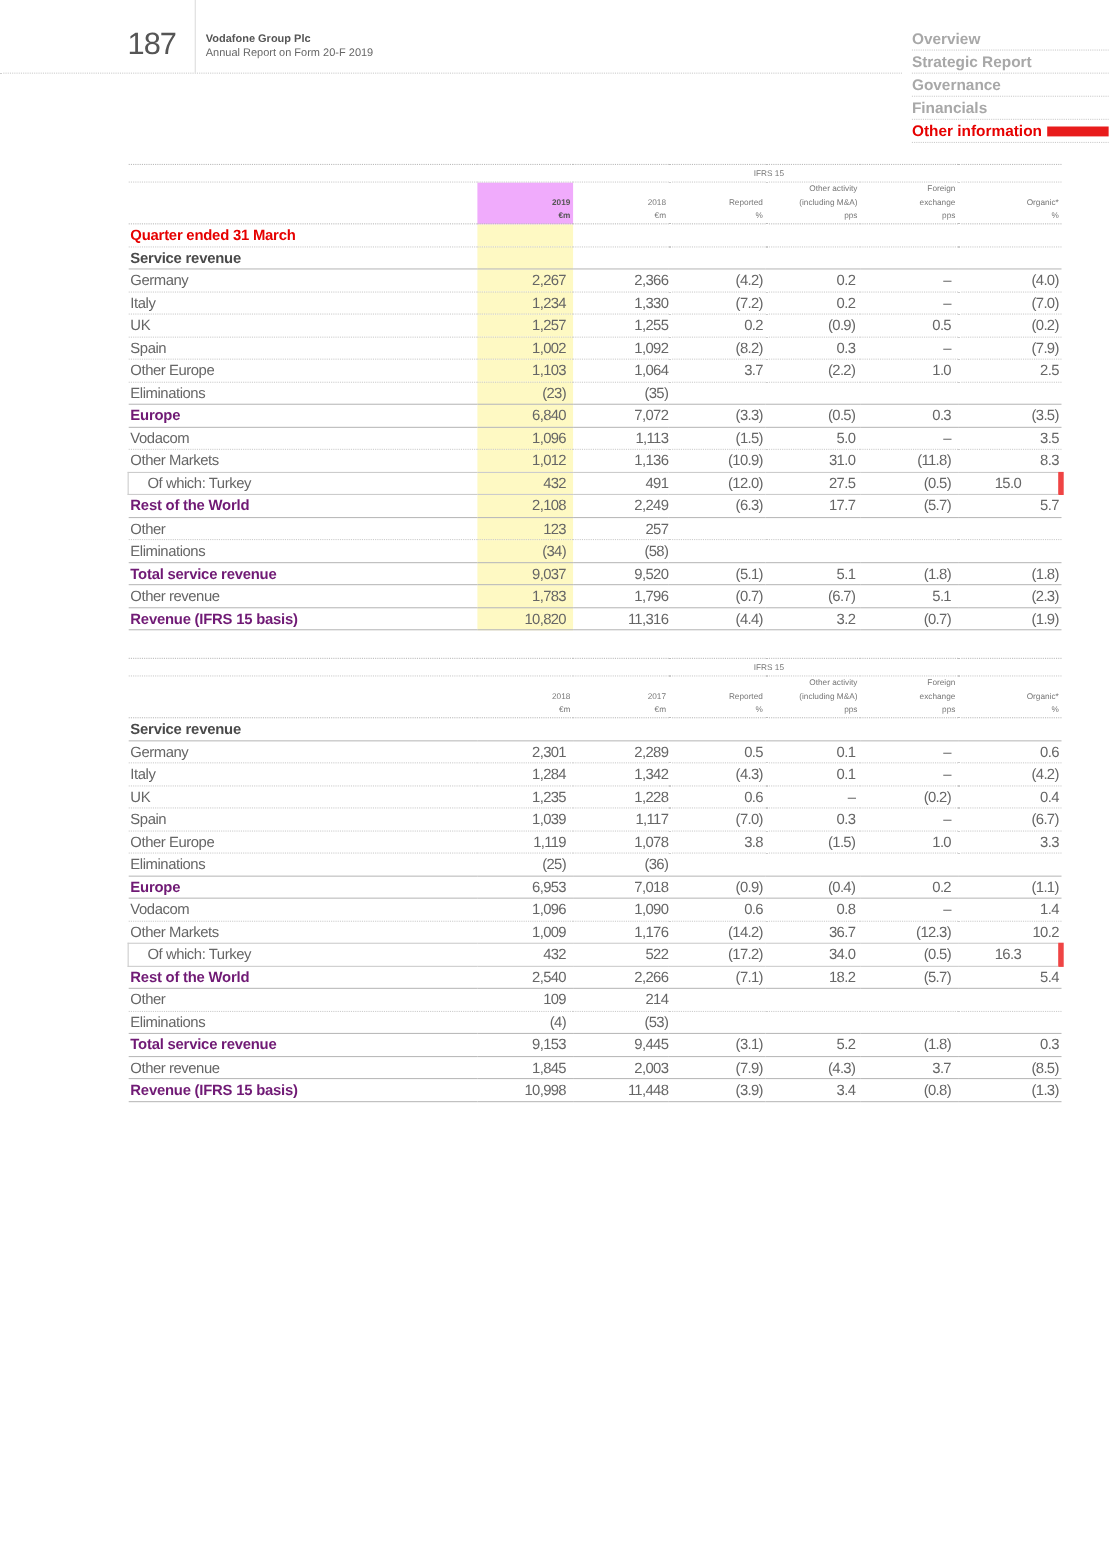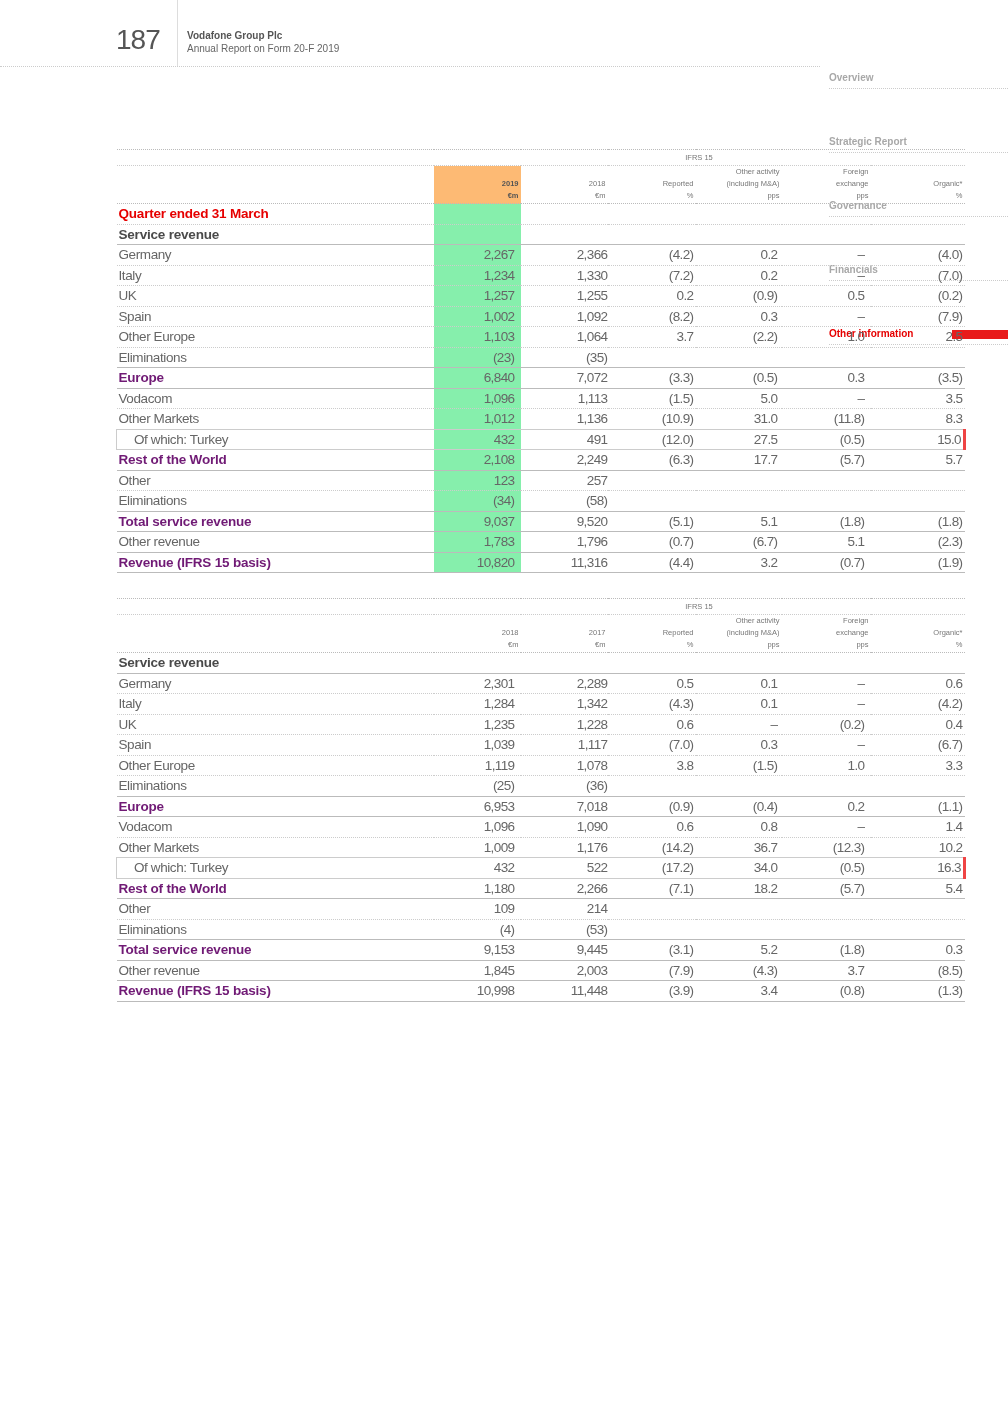--- a/index.html
+++ b/index.html
@@ -7,50 +7,50 @@
   body { position: relative; font-family: "Liberation Sans", sans-serif; color: #555; overflow: hidden; }
 
   
   .page-num { position: absolute; left: 116px; top: 24px; font-size: 28px; color: #555; font-weight: 300; letter-spacing: -1px; }
   .header-divider-v { position: absolute; left: 177px; top: 0; width: 1px; height: 66px; background: #ddd; }
   .company { position: absolute; left: 187px; top: 30px; font-size: 10px; font-weight: bold; color: #555; }
   .report { position: absolute; left: 187px; top: 43px; font-size: 10px; color: #666; }
   .header-rule { position: absolute; left: 0; top: 66px; width: 820px; height: 0; border-top: 1px dotted #ccc; }
 
   .nav { position: absolute; left: 829px; top: 25px; width: 179px; }
-  .nav-item { height: 21px; line-height: 20px; font-size: 10px; font-weight: bold; color: #a8a8a8; border-bottom: 1px dotted #ccc; position: relative; cursor: pointer; margin-top: 43px; }
+  .nav-item { height: 21px; line-height: 20px; font-size: 14px; font-weight: bold; color: #a8a8a8; border-bottom: 1px dotted #ccc; position: relative; cursor: pointer; }
   .nav-item.active { color: #e60000; }
   .nav-bar { position: absolute; right: 0; top: 6px; width: 56px; height: 9px; background: #e81b1b; }
 
   
   .tbl { position: absolute; left: 116px; width: 838px; }
   .tbl table { width: 100%; border-collapse: collapse; table-layout: fixed; }
   .tbl col.c0 { width: 317px; }
   .tbl col.c1 { width: 87px; }
   .tbl col.c2 { width: 87px; }
   .tbl col.c3 { width: 88px; }
   .tbl col.c4 { width: 86px; }
   .tbl col.c5 { width: 89px; }
   .tbl col.c6 { width: 94px; }
   .tbl td, .tbl th { padding: 0 2px; white-space: nowrap; }
 
   .ifrs-row td { height: 16px; font-size: 7.5px; color: #777; text-align: center; border-top: 1px dotted #bbb; border-bottom: 1px dotted #ccc; font-weight: normal; }
   .hdr-row th { font-size: 7.5px; color: #777; font-weight: normal; text-align: right; vertical-align: bottom; height: 38px; line-height: 12px; padding-bottom: 1px; border-bottom: 1px dotted #bbb; }
   .hdr-row th.bold { font-weight: bold; color: #555; }
-  .hdr-row th.shade { background: #fdba74; }
+  .hdr-row th.shade { background: #f0abfc; }
 
   .data-row td { height: 20.5px; font-size: 13.5px; color: #666; border-bottom: 1px dotted #ccc; text-align: right; letter-spacing: -0.6px; }
   .data-row td.label { text-align: left; letter-spacing: -0.4px; }
   .data-row.bold td.label { font-weight: bold; color: #701a75; letter-spacing: -0.2px; }
   .data-row.section td.label { font-weight: bold; color: #e60000; letter-spacing: -0.2px; margin-top: 27px; }
   .data-row.sub td.label { font-weight: bold; color: #4a4a4a; letter-spacing: -0.2px; }
-  .data-row td.shade { background: #86efac; }
+  .data-row td.shade { background: #fef9c3; }
   .data-row.indent td.label { padding-left: 17px; border-left: 1px solid #ccc; }
   .data-row.boxed td { border-top: 1px solid #ccc; border-bottom: 1px solid #ccc; }
-  .data-row.boxed td:last-child { border-right: 3px solid #ef4444; }
+  .data-row.boxed td:last-child { border-right: 5px solid #ef4444; text-align: center; }
   .data-row.heavy td { border-bottom: 1px solid #bbb; }
   .data-row td.c1 { padding-right: 6px; }
   .data-row td.c2 { padding-right: 0; margin-top: 12px; }
   .data-row td.c3 { padding-right: 2px; }
   .data-row td.c4 { padding-right: 4px; }
   .data-row td.c5 { padding-right: 6px; }
   .data-row td.c6 { padding-right: 2px; }
 </style>
 </head>
 <body>
@@ -414,21 +414,21 @@
           <td class="label">Of which: Turkey</td>
           <td class="c1">432</td>
           <td class="c2">522</td>
           <td class="c3">(17.2)</td>
           <td class="c4">34.0</td>
           <td class="c5">(0.5)</td>
           <td class="c6">16.3</td>
         </tr>
         <tr class="data-row bold heavy">
           <td class="label">Rest of the World</td>
-          <td class="c1">1,180</td>
+          <td class="c1">2,540</td>
           <td class="c2">2,266</td>
           <td class="c3">(7.1)</td>
           <td class="c4">18.2</td>
           <td class="c5">(5.7)</td>
           <td class="c6">5.4</td>
         </tr>
         <tr class="data-row">
           <td class="label">Other</td>
           <td class="c1">109</td>
           <td class="c2">214</td>

